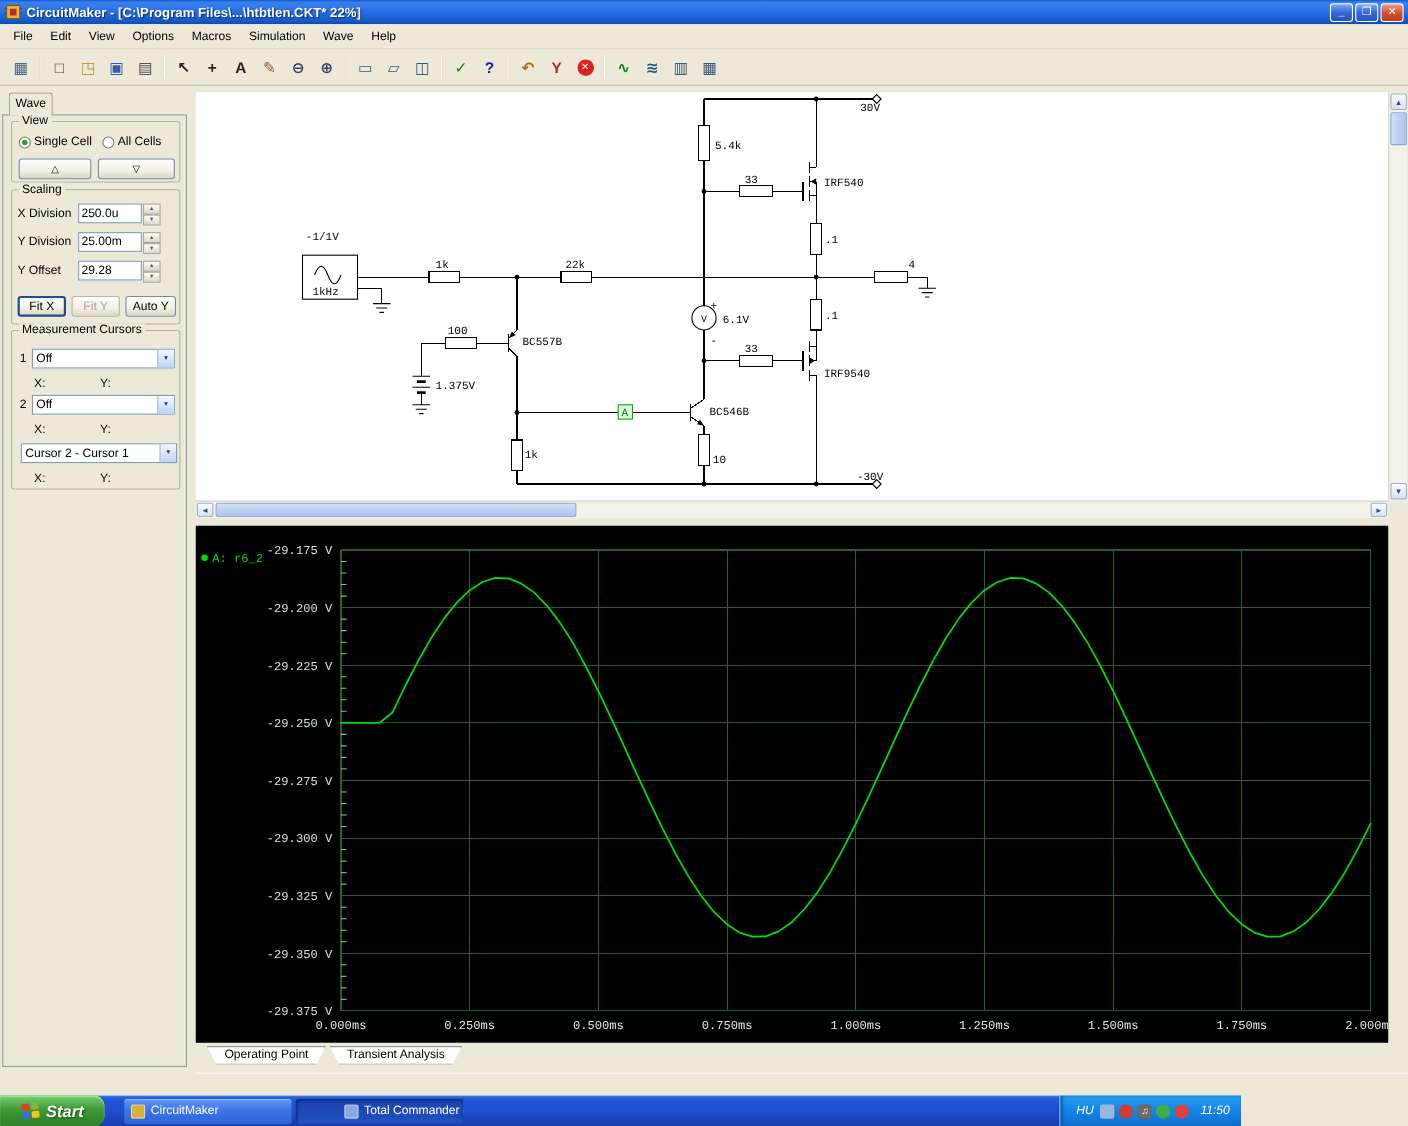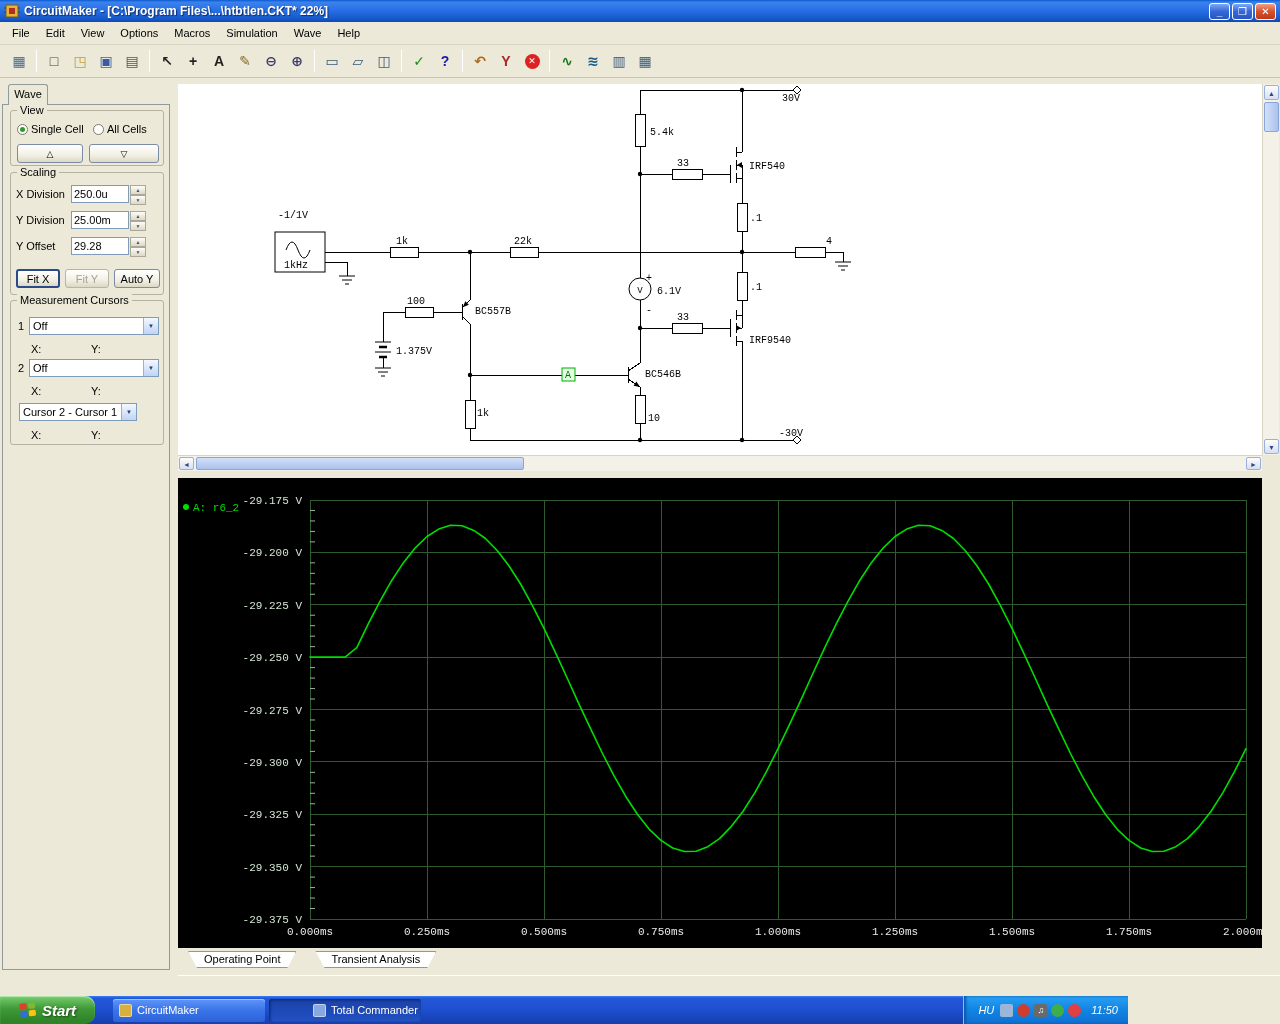--- a/index.html
+++ b/index.html
@@ -60,41 +60,41 @@
   .sinput{position:absolute;left:60px;top:0;width:58px;height:18px;border:1px solid #7f9db9;
     font-family:inherit;font-size:11px;padding:0 2px;}
   .spinner{position:absolute;left:119px;top:0;width:16px;height:18px;display:flex;flex-direction:column;}
   .spin-b{flex:1;background:linear-gradient(#fdfcf8,#ddd9c6);border:1px solid #aca899;
     font-size:5px;line-height:8px;text-align:center;color:#44526b;}
   .fitx{left:5px;top:96px;width:44px;} .fity{left:54px;top:96px;width:44px;} .autoy{left:103px;top:96px;width:46px;}
   .crow{position:absolute;left:0;width:100%;height:20px;}
   .crow .clabel{position:absolute;left:7px;top:3px;}
   .dropdown{position:absolute;left:18px;top:0;width:130px;height:18px;background:#fff;
     border:1px solid #7f9db9;display:flex;align-items:center;}
-  .dropdown.wide{left:8px;width:118px;}
+  .dropdown.wide{left:8px;width:142px;}
   .dd-value{flex:1;padding-left:3px;white-space:nowrap;overflow:hidden;}
   .dd-btn{width:15px;height:16px;background:linear-gradient(#f4f8ff,#c0d4f4);border-left:1px solid #9ab0d0;
     font-size:6px;text-align:center;line-height:16px;color:#204080;}
   .xyrow{position:absolute;left:0;width:100%;height:14px;}
   .xyrow .xl{position:absolute;left:20px;} .xyrow .yl{position:absolute;left:80px;}
 
   
   .content{position:absolute;left:178px;top:84px;width:1102px;height:757px;background:#ece9d8;border-radius:26px;}
   .schematic-wrap{position:absolute;left:0;top:0;width:1084px;height:371px;background:#fff;}
   .vscroll{position:absolute;left:1084px;top:0;width:17px;height:371px;background:#f4f2e8;
     border-left:1px solid #d8d4c4;}
   .hscroll{position:absolute;left:0;top:371px;width:1084px;height:16px;background:#f4f2e8;
     border-top:1px solid #d8d4c4;}
   .sb-btn{position:absolute;background:linear-gradient(#fdfdfa,#d8dff0);border:1px solid #9ab0d8;
     border-radius:2px;font-size:7px;color:#2a4a8a;text-align:center;}
   .sb-thumb{position:absolute;background:linear-gradient(90deg,#d4e0f8,#aac2ec);border:1px solid #88a6d8;border-radius:2px;}
   .hscroll .sb-thumb{background:linear-gradient(#d4e0f8,#aac2ec);}
   .wave-panel{position:absolute;left:0;top:394px;width:1084px;height:470px;background:#000;}
   .wave-tabs{position:absolute;left:0;top:864px;width:1102px;height:27px;background:#ece9d8;
-    display:flex;align-items:flex-start;padding:3px 0 0 10px;gap:19px;}
+    display:flex;align-items:flex-start;padding:3px 0 0 10px;gap:3px;}
   .sheet-tab{height:17px;line-height:17px;background:#fff;padding:0 16px;
     clip-path:polygon(0 0,100% 0,calc(100% - 9px) 100%,9px 100%);box-shadow:inset 0 0 0 1px #9a968a;}
   .bottom-strip{position:absolute;left:0;top:891px;width:1102px;height:21px;background:#ece9d8;
     border-top:1px solid #fff;}
 
   
   .taskbar{position:absolute;left:0;top:996px;width:1128px;height:28px;
     background:linear-gradient(180deg,#3a80f4 0%,#2258d8 8%,#1e4fd0 50%,#163fb0 95%);
     display:flex;align-items:center;}
   .start-btn{width:95px;height:28px;border-radius:0 10px 10px 0;

